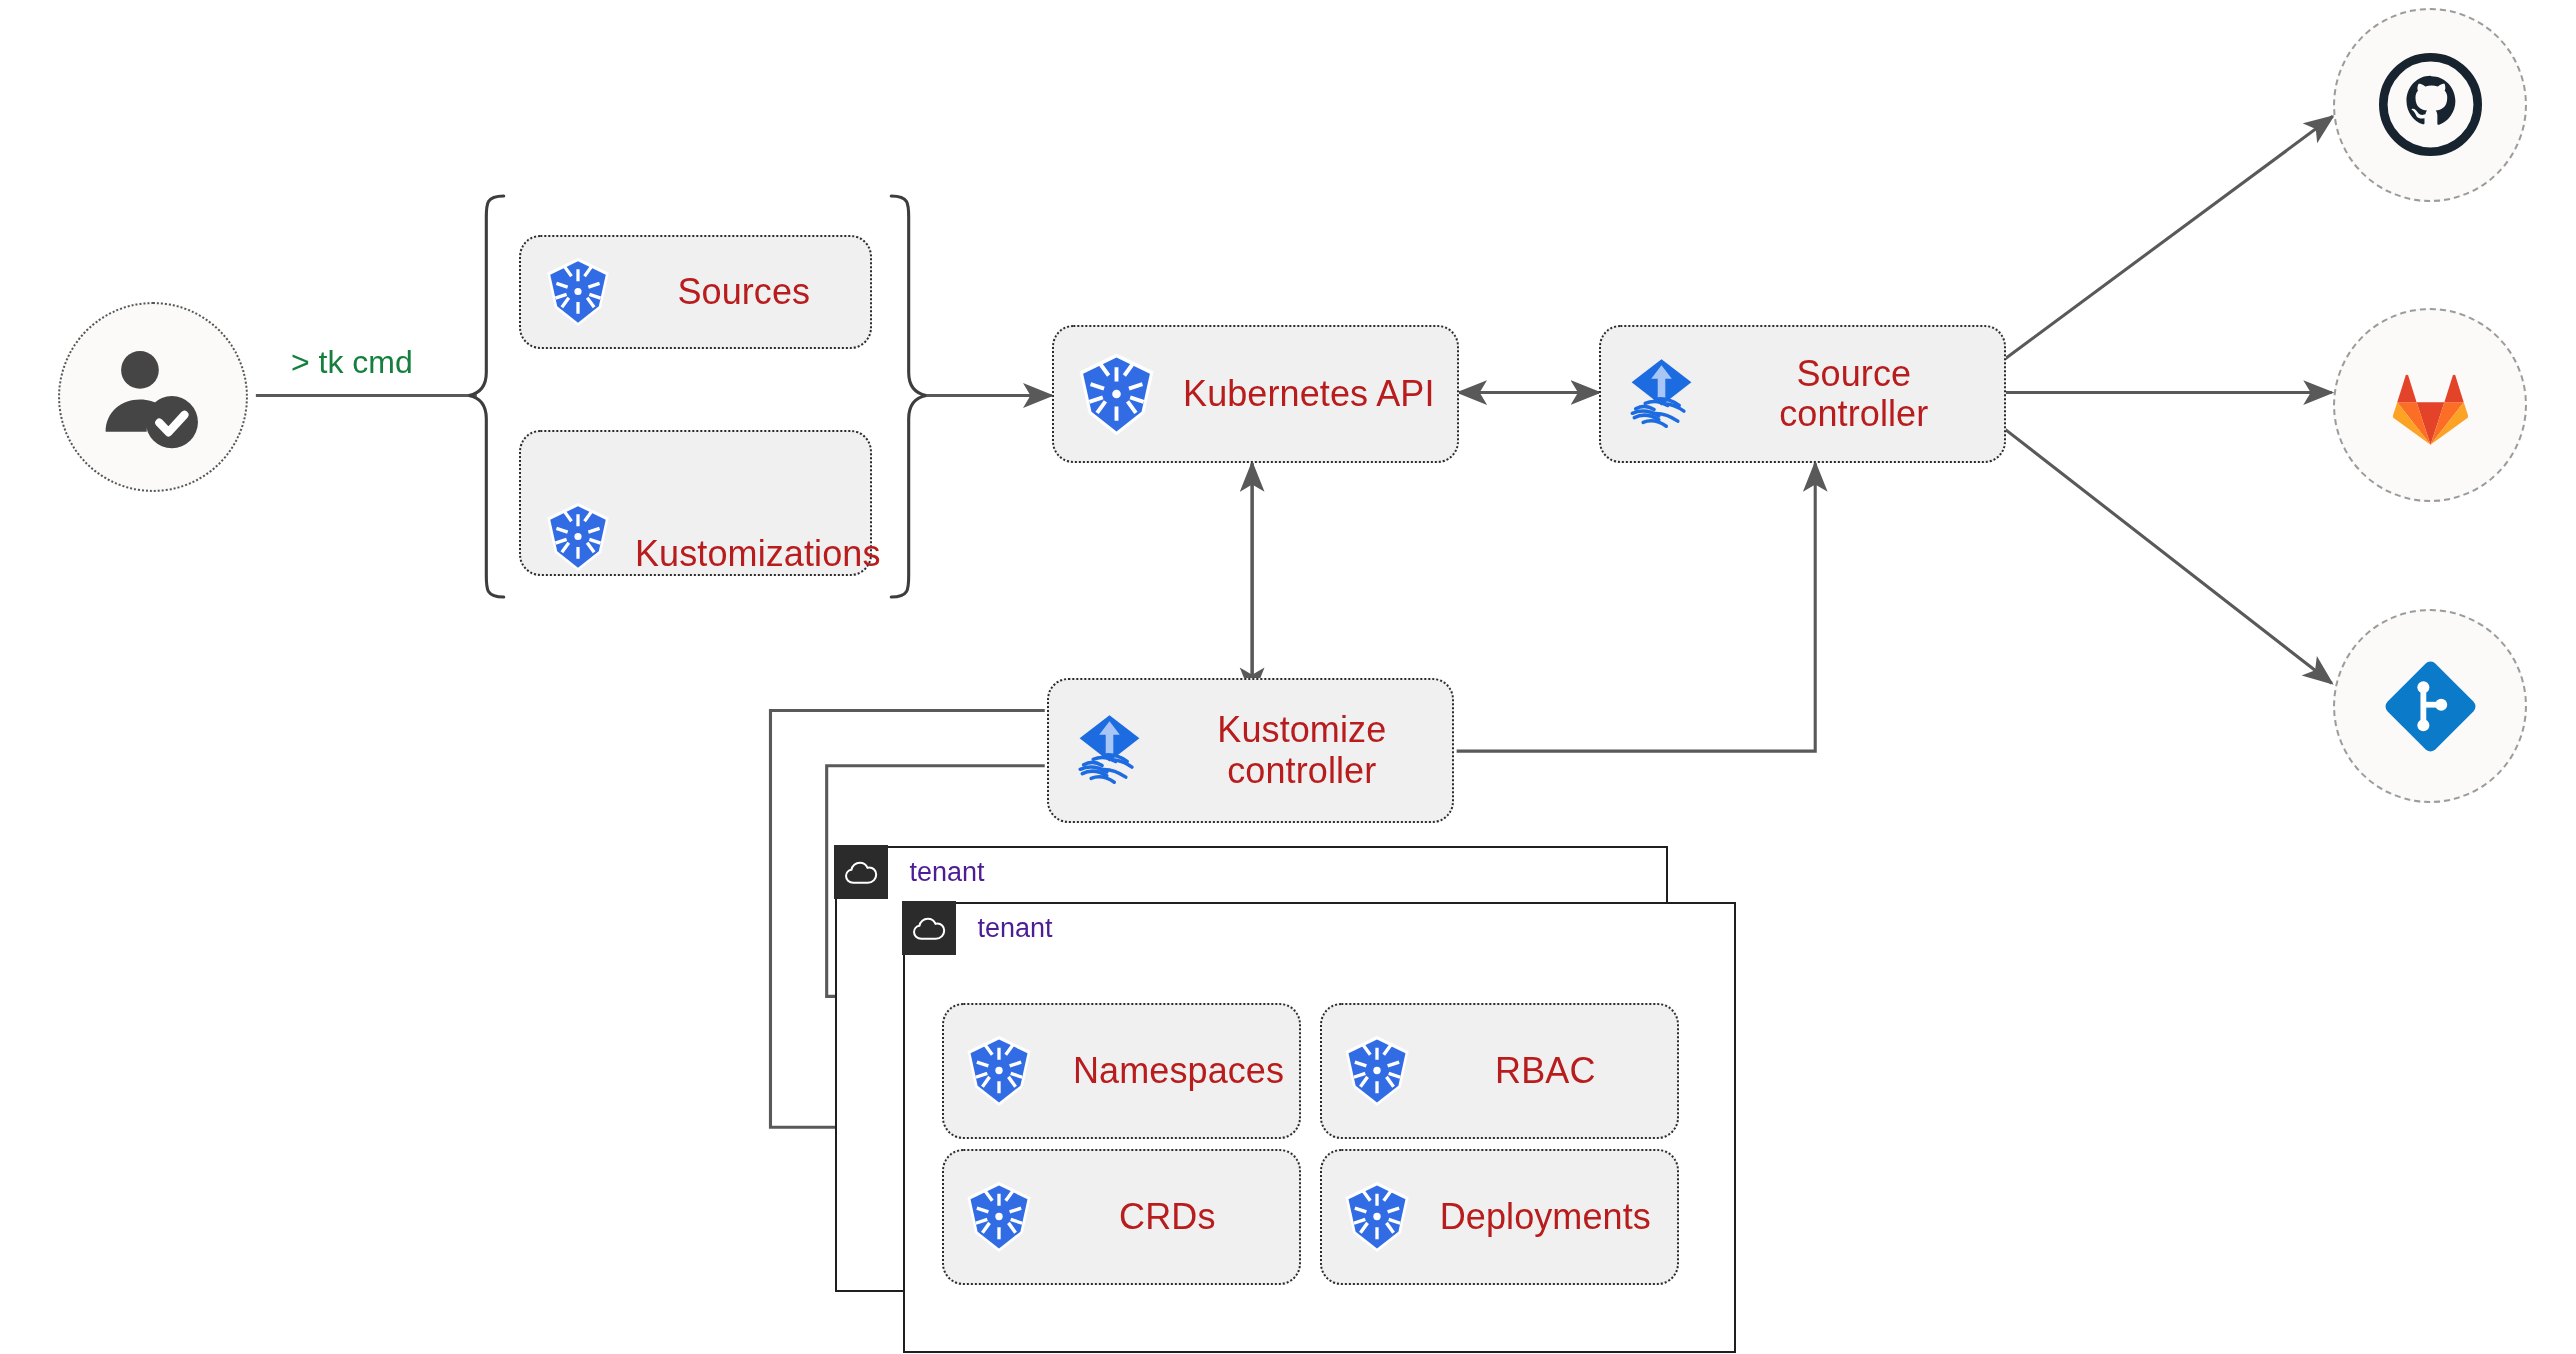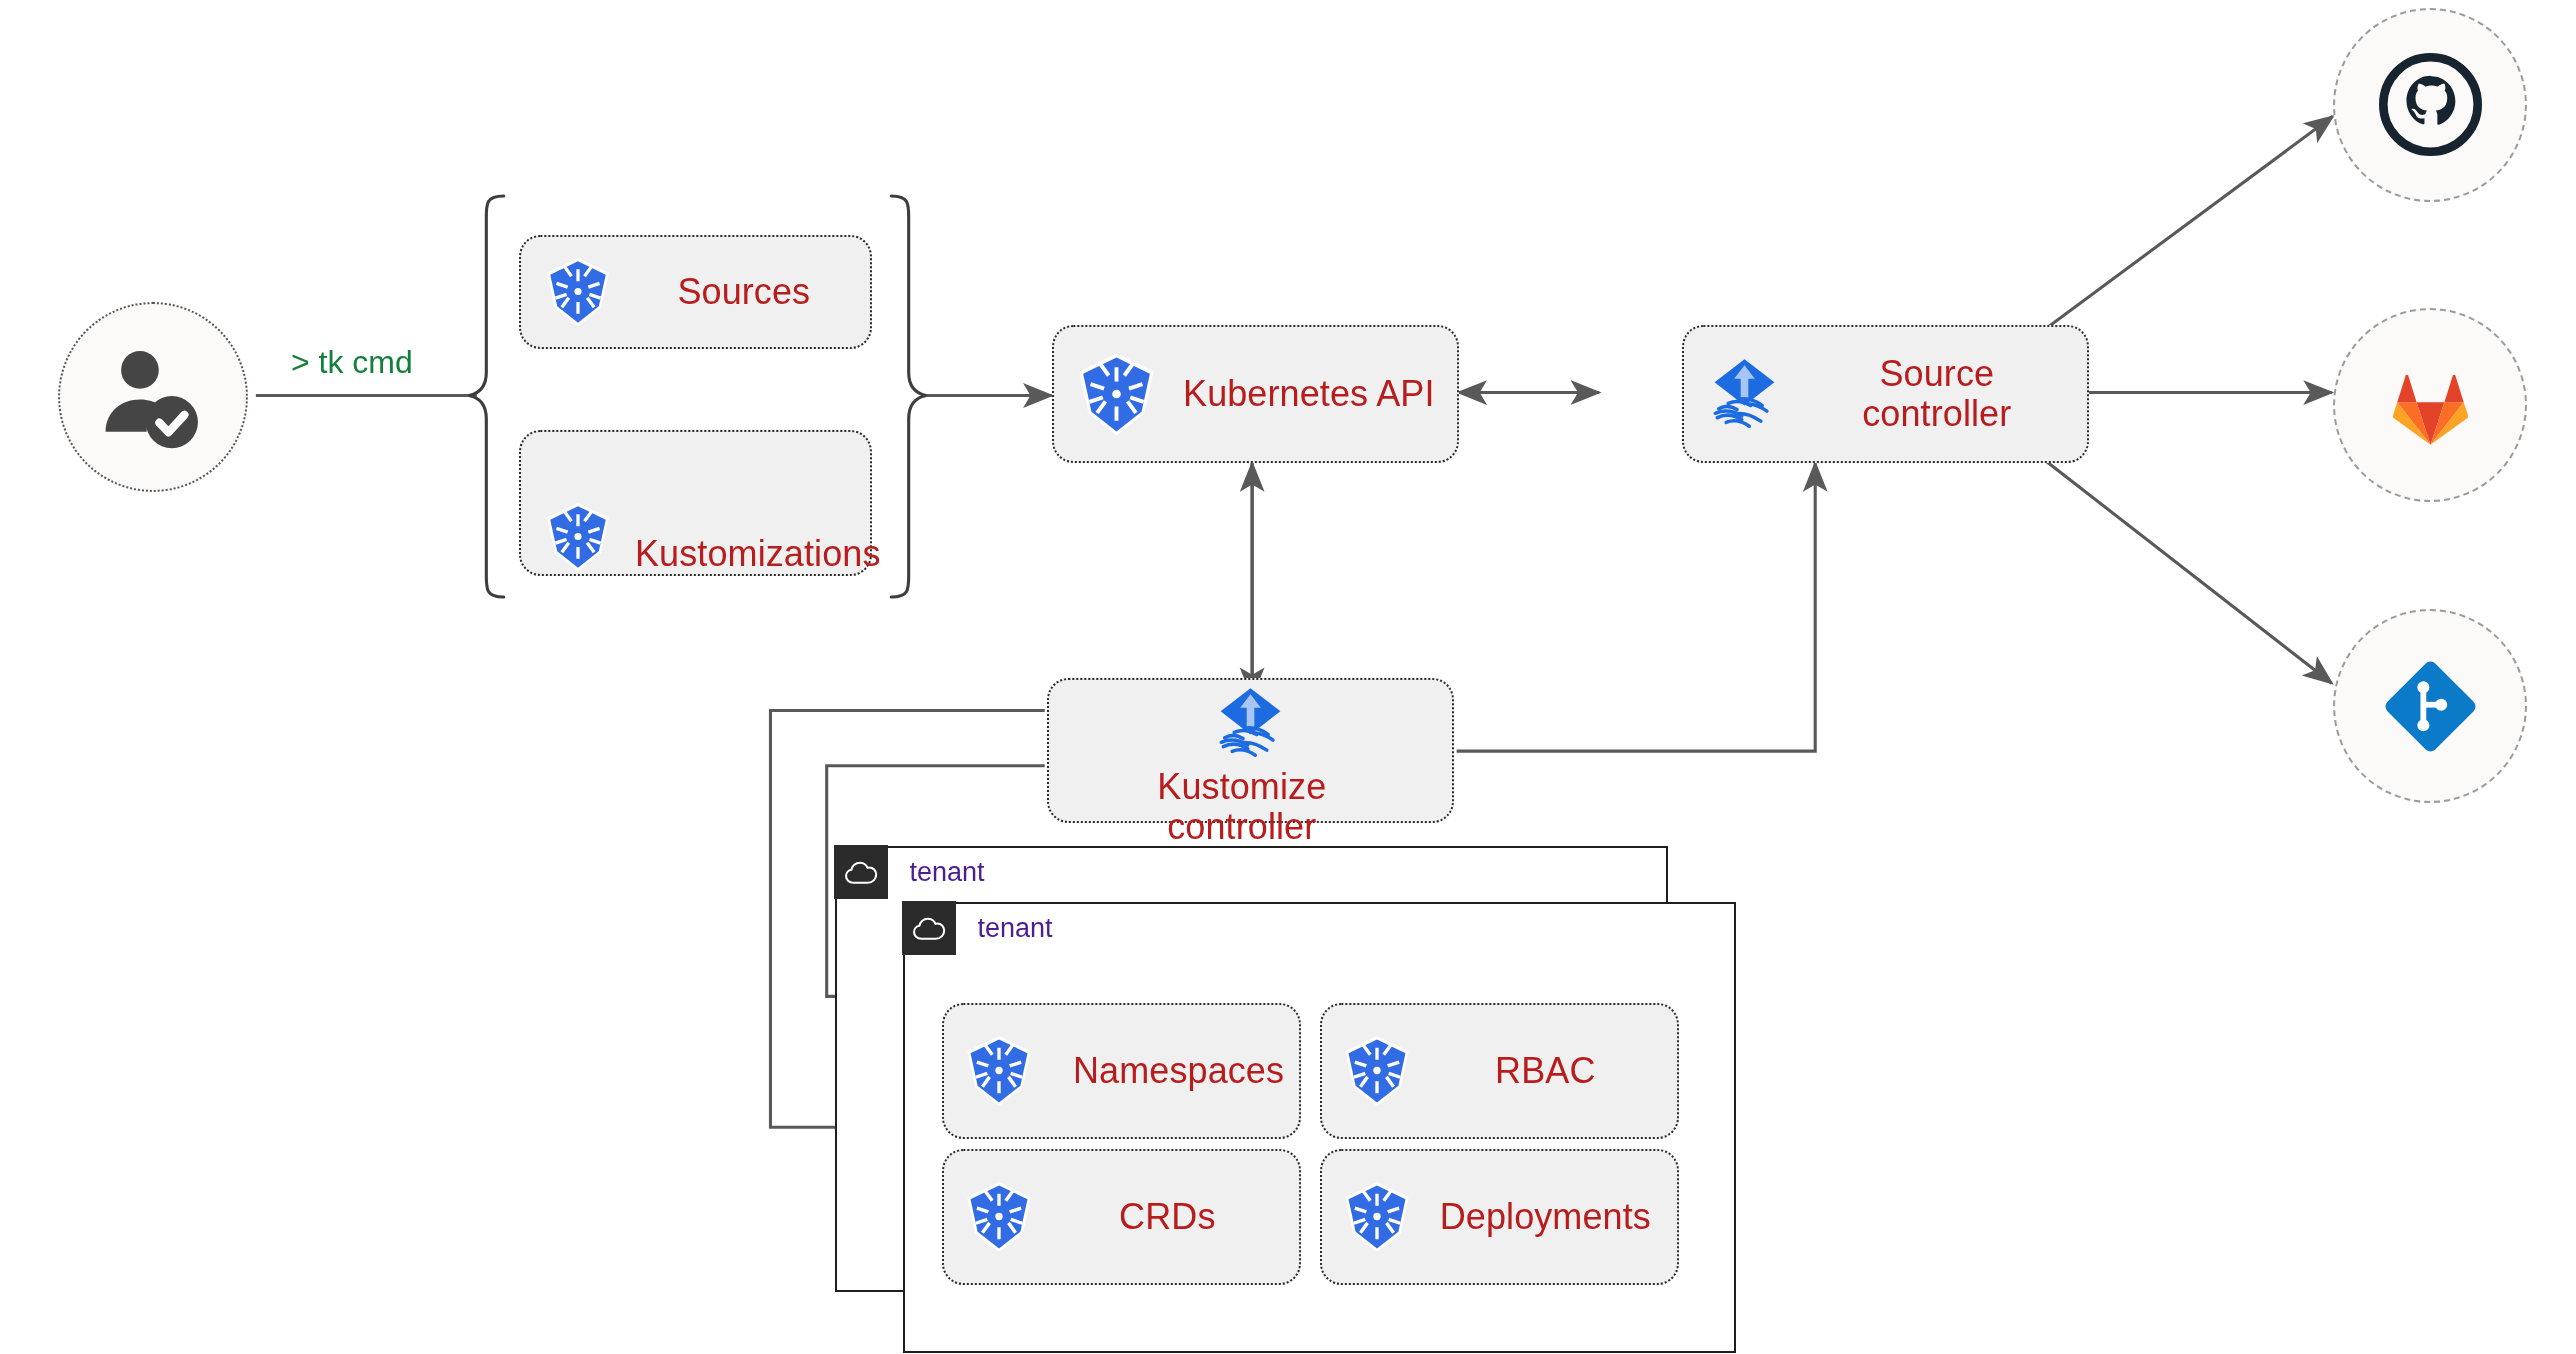--- a/index.html
+++ b/index.html
@@ -214,42 +214,42 @@
           <path d="M12.9 25.9l.9-2.7 9.7 3.2-.9 2.7zM41.4 35.4l.9-2.7 9.7 3.2-.9 2.7z"></path>
           <path d="M19.2 46.1l-2.3-1.7 6-8.3 2.3 1.7zM38.8 19.2l-2.3-1.7 6-8.3 2.3 1.7z"></path>
           <path d="M44.8 46.1l2.3-1.7-6-8.3-2.3 1.7zM25.2 19.2l2.3-1.7-6-8.3-2.3 1.7z"></path>
           <path d="M51.1 25.9l-.9-2.7-9.7 3.2.9 2.7zM22.6 35.4l-.9-2.7-9.7 3.2.9 2.7z"></path>
         </g>
       </svg>
     </span>
     <span class="lbl">Kubernetes API</span>
   </div>
 
-  <div class="node" style="left:1682px; top:325px; width:407px; height:138px;">
+  <div class="node" style="left:1599px; top:325px; width:407px; height:138px;">
     <span class="glyph" style="width:120px;">
       <svg width="87" height="87" viewBox="0 0 64 64">
         <path d="M32 6 54 23 32 40 10 23Z" fill="#1C6BE1"></path>
         <path d="M32 10.5 L39.6 20.4 L34.8 20.4 L34.8 34.5 L29.2 34.5 L29.2 20.4 L24.4 20.4 Z" fill="#A8C6F5"></path>
         <g stroke="#1C6BE1" stroke-width="2.6" fill="none" stroke-linecap="round">
           <path d="M13 42.5c5-2.8 9-2.4 13.5.6"></path>
           <path d="M20 38.5c6-2.6 11-1.6 16.5 1.6"></path>
           <path d="M27.5 35.6c6.5-1.4 12 .6 17.5 4.4"></path>
           <path d="M12 49c6.5-3.2 12-2.2 18 1.6"></path>
           <path d="M18.5 52.5c6-2.4 11.5-1 17 2.8"></path>
           <path d="M10.5 45.8c7-3 13-2 19.5 2"></path>
           <path d="M34 38.8c5.5.2 10 2.2 14.5 5.4"></path>
           <path d="M26 46c6.5-.6 12.5 1.8 18 5.6"></path>
         </g>
       </svg>
     </span>
     <span class="lbl">Source
 controller</span>
   </div>
 
-  <div class="node" style="left:1047px; top:678px; width:407px; height:145px;flex-direction:column;">
+  <div class="node" style="left:1047px; top:678px; width:407px; height:145px;">
     <span class="glyph" style="width:120px;">
       <svg width="87" height="87" viewBox="0 0 64 64">
         <path d="M32 6 54 23 32 40 10 23Z" fill="#1C6BE1"></path>
         <path d="M32 10.5 L39.6 20.4 L34.8 20.4 L34.8 34.5 L29.2 34.5 L29.2 20.4 L24.4 20.4 Z" fill="#A8C6F5"></path>
         <g stroke="#1C6BE1" stroke-width="2.6" fill="none" stroke-linecap="round">
           <path d="M13 42.5c5-2.8 9-2.4 13.5.6"></path>
           <path d="M20 38.5c6-2.6 11-1.6 16.5 1.6"></path>
           <path d="M27.5 35.6c6.5-1.4 12 .6 17.5 4.4"></path>
           <path d="M12 49c6.5-3.2 12-2.2 18 1.6"></path>
           <path d="M18.5 52.5c6-2.4 11.5-1 17 2.8"></path>

